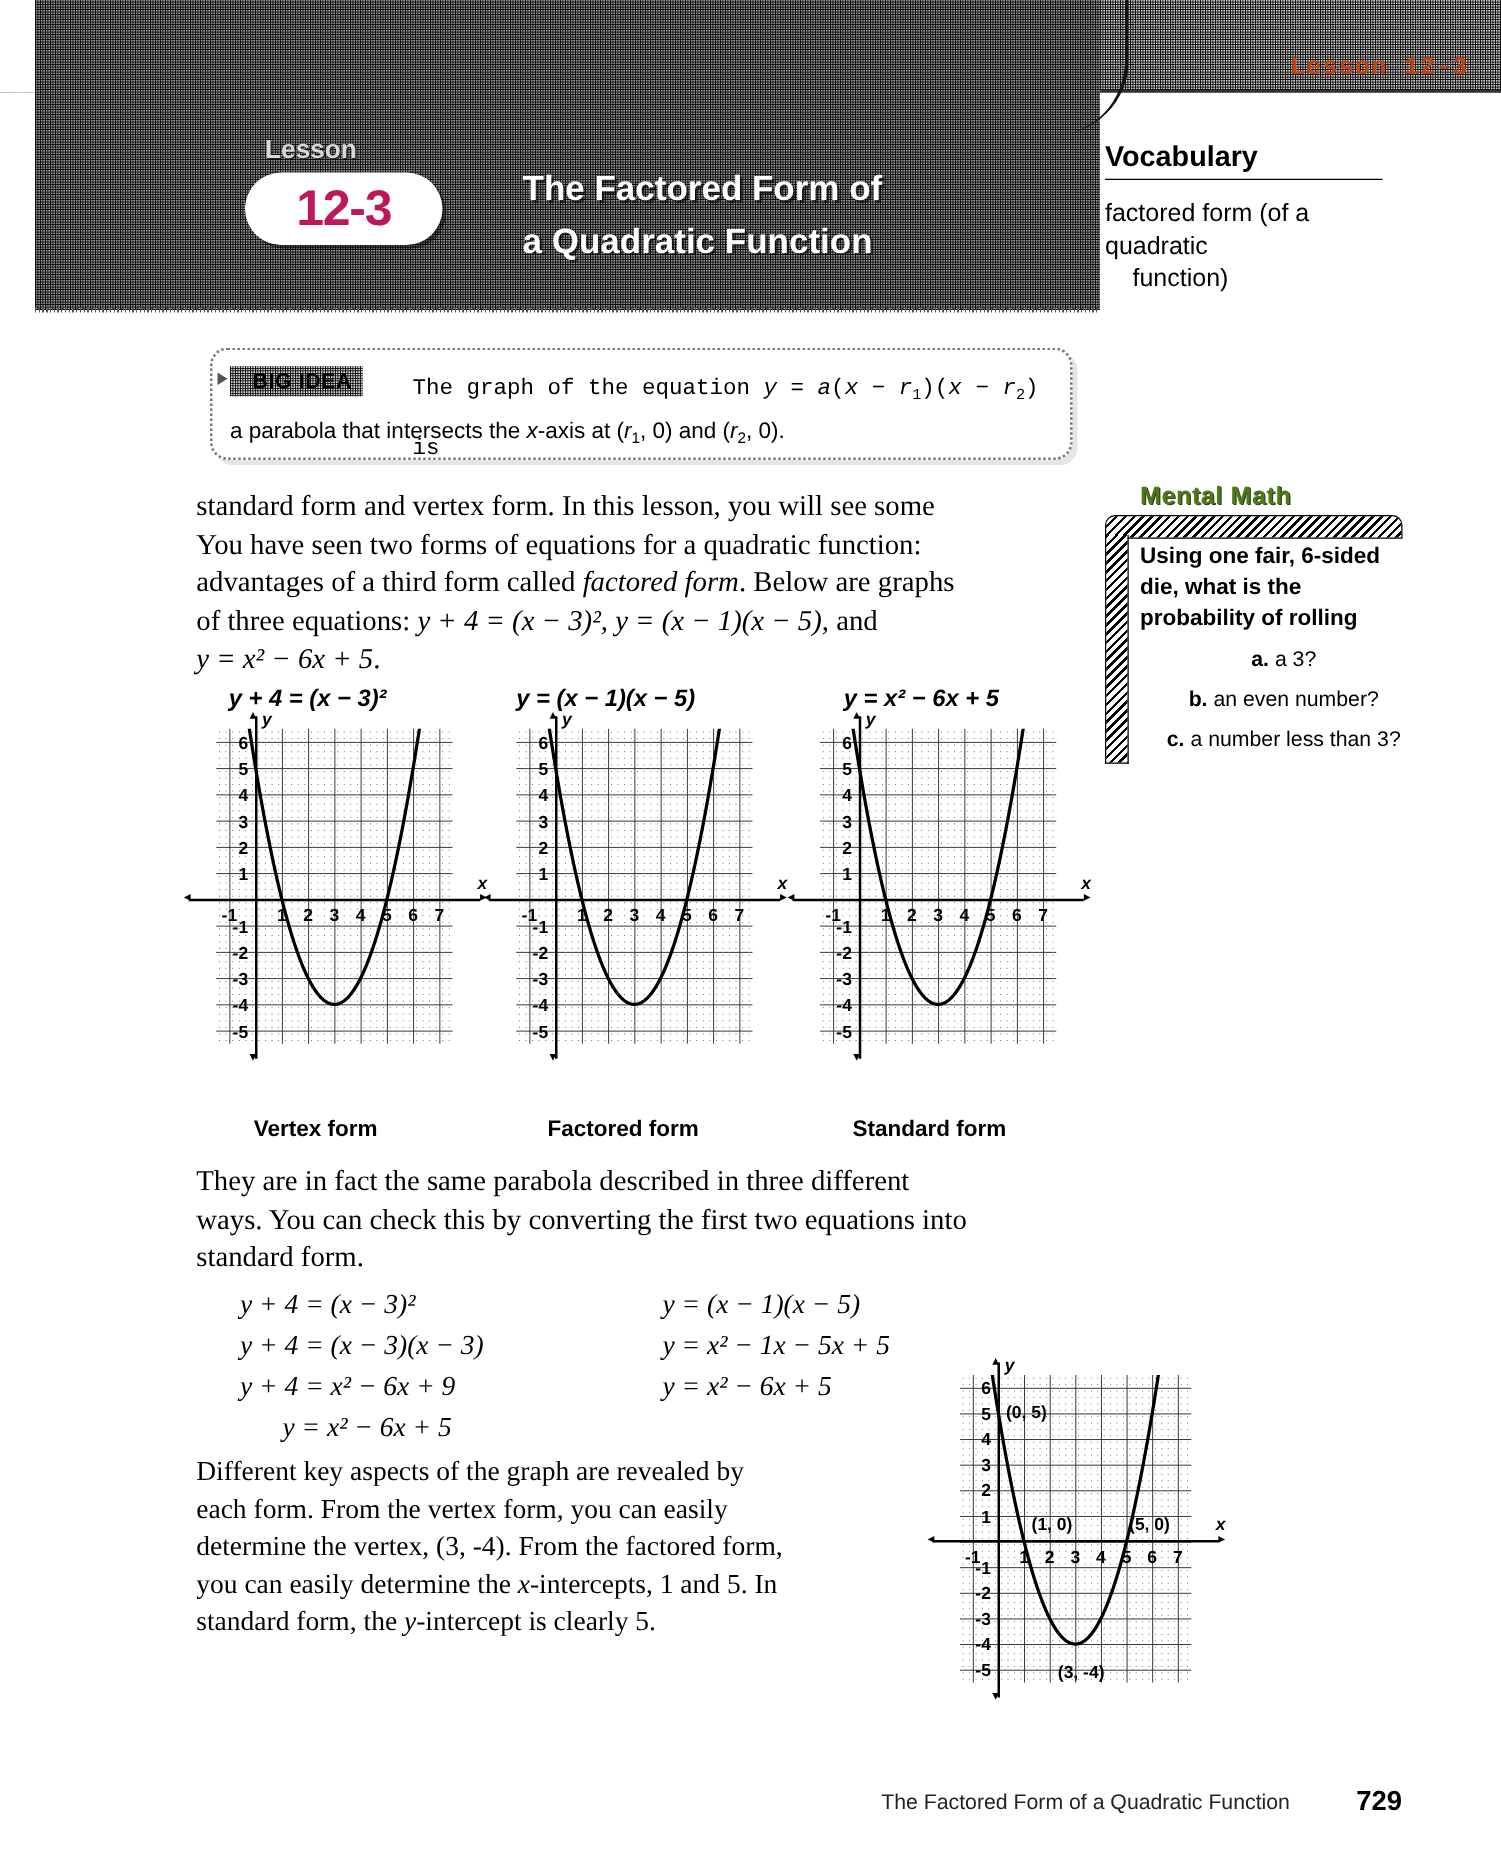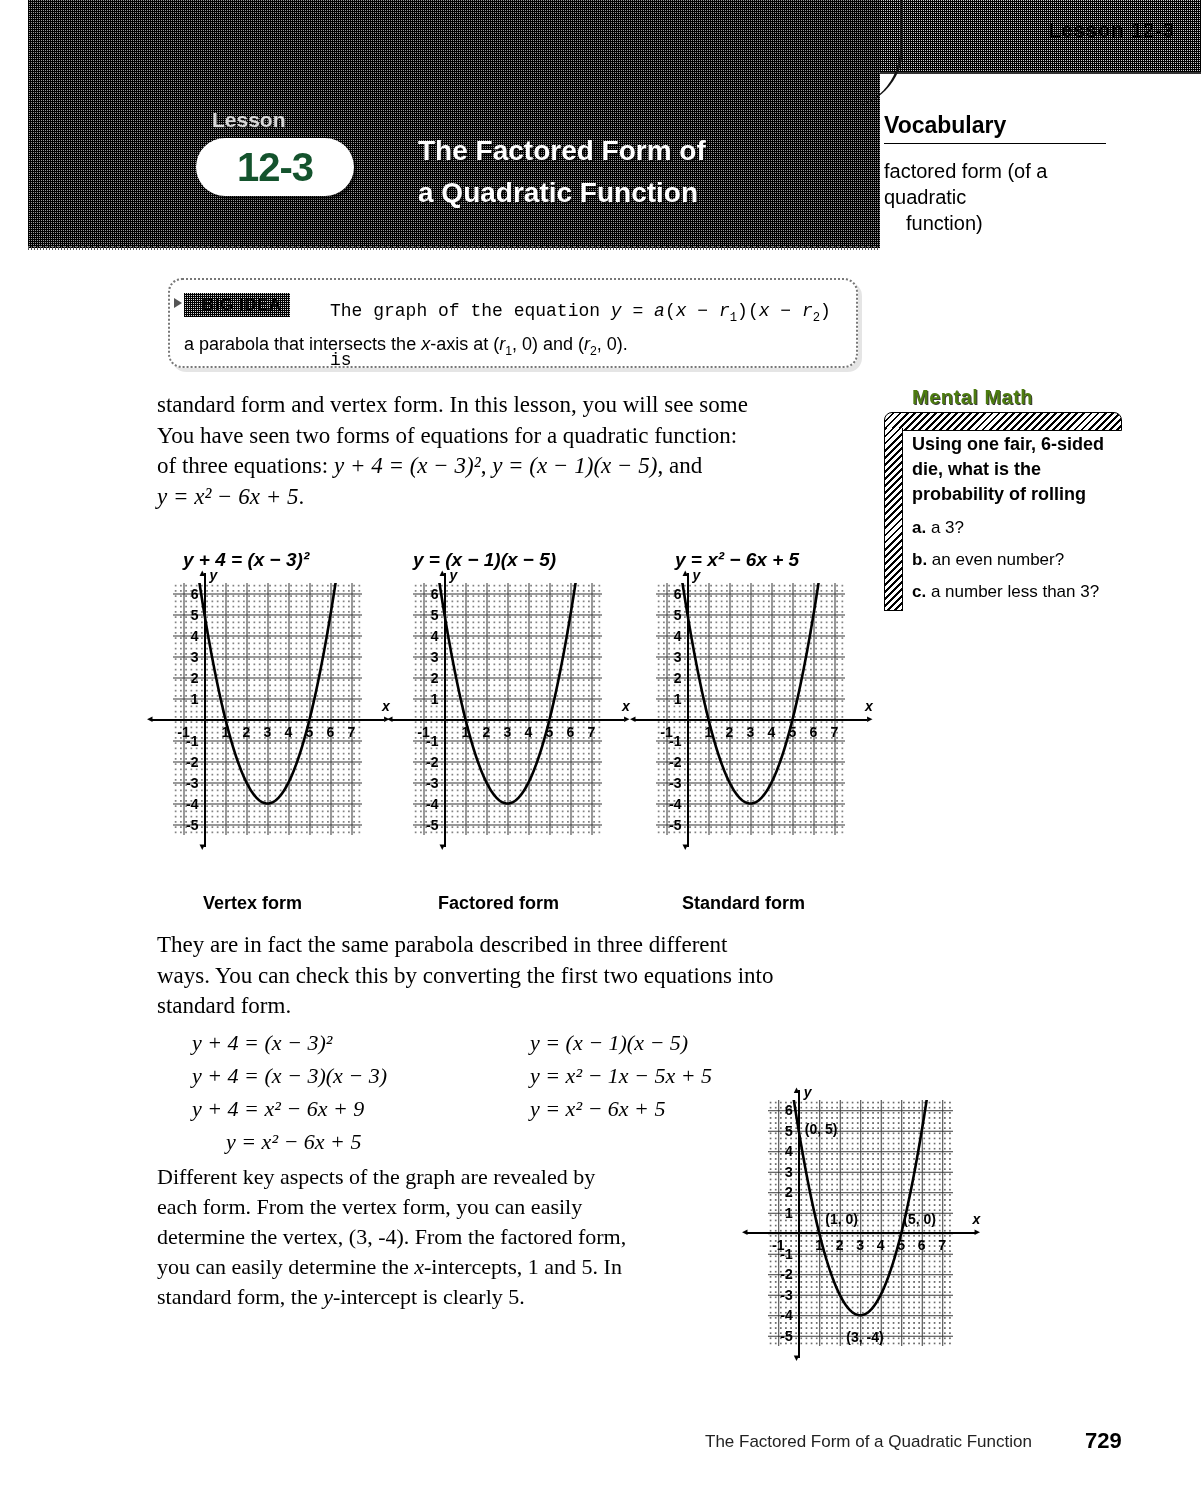--- a/index.html
+++ b/index.html
@@ -14,23 +14,23 @@
     background:
       repeating-linear-gradient(0deg,#000 0px,#000 1px,transparent 1px,transparent 2px),
       repeating-linear-gradient(90deg,#000 0px,#000 1px,transparent 1px,transparent 2px),
       #cdcdcd;
     background-size:2px 2px,2px 2px,100% 100%;
   }
   #header-band-white{
     position:absolute;left:0;top:0;width:28px;height:74px;background:#fff;
   }
   #lesson-number-top{
-    position:absolute;right:26px;top:19px;
-    font-family:Liberation Sans, sans-serif;font-weight:bold;font-size:20px;
-    letter-spacing:1px;color:#000000;
+    position:absolute;right:26px;top:43px;
+    font-family:Liberation Mono, monospace;font-weight:bold;font-size:20px;
+    letter-spacing:1px;color:#c2410c;
   }
   #header-hairline{
     position:absolute;left:880px;top:72px;width:321px;height:2px;background:#333;
   }
 
   
   #lesson-banner{
     position:absolute;left:28px;top:0;width:852px;height:248px;
     background:
       repeating-linear-gradient(0deg,#000 0px,#000 1px,transparent 1px,transparent 2px),
@@ -56,21 +56,21 @@
   }
   #lesson-badge{
     position:absolute;left:196px;top:138px;width:158px;height:58px;
     background:#ffffff;border-radius:29px;
     box-shadow:3px 3px 0 rgba(0,0,0,.45);
   }
   #lesson-badge-text{
     position:absolute;left:0;top:0;width:158px;height:58px;
     display:flex;align-items:center;justify-content:center;
     font-family:"Liberation Sans",sans-serif;font-weight:bold;font-size:40px;
-    letter-spacing:-1px;color:#14532d;
+    letter-spacing:-1px;color:#be185d;
   }
   #lesson-title{
     position:absolute;left:418px;top:130px;width:420px;
     font-family:"Liberation Sans",sans-serif;font-weight:bold;font-size:28px;
     line-height:42px;color:#ffffff;text-shadow:2px 2px 0 rgba(0,0,0,.55);
   }
 
   
   #vocab-title{
     position:absolute;left:884px;top:112px;
@@ -138,21 +138,21 @@
     position:absolute;left:884px;top:428px;width:17px;height:182px;
     background:repeating-linear-gradient(135deg,#000 0px,#000 2px,#fff 2px,#fff 5px);
     border:1px solid #000;border-top:none;
   }
   #mentalmath-q{
     position:absolute;left:912px;top:432px;width:220px;
     font-family:"Liberation Sans",sans-serif;font-weight:bold;font-size:18px;line-height:25px;
   }
   #mentalmath-list{
     position:absolute;left:912px;top:518px;width:230px;
-    font-family:"Liberation Sans",sans-serif;font-size:17px;
+    font-family:"Liberation Sans",sans-serif;font-size:17px;text-align:center;
   }
   #mentalmath-list .mm-item{margin-bottom:12px;}
   #mentalmath-list .mm-lab{font-weight:bold;}
 
   
   .graph-eq{
     position:absolute;font-family:"Liberation Sans",sans-serif;
     font-weight:bold;font-size:19px;font-style:italic;
   }
   .graph-caption{
@@ -248,20 +248,21 @@
     <span>The graph of the equation </span><span class="it">y</span><span> = </span><span class="it">a</span><span>(</span><span class="it">x</span><span> − </span><span class="it">r</span><sub>1</sub><span>)(</span><span class="it">x</span><span> − </span><span class="it">r</span><sub>2</sub><span>) is</span>
   </div>
   <div id="bigidea-text2">
     <span>a parabola that intersects the </span><span class="it">x</span><span>-axis at (</span><span class="it">r</span><sub>1</sub><span>, 0) and (</span><span class="it">r</span><sub>2</sub><span>, 0).</span>
   </div>
 </div>
 
 <div id="intro-para">
   <div>standard form and vertex form. In this lesson, you will see some</div>
   <div>You have seen two forms of equations for a quadratic function:</div>
+  <div><span>advantages of a third form called </span><span class="mathi">factored form</span><span>. Below are graphs</span></div>
   <div><span>of three equations: </span><span class="mathi">y + 4 = (x − 3)²</span><span>, </span><span class="mathi">y = (x − 1)(x − 5)</span><span>, and</span></div>
   <div><span class="mathi">y = x² − 6x + 5</span><span>.</span></div>
 </div>
 
 <div id="mentalmath-title">Mental Math</div>
 <div id="mentalmath-frame-top"></div>
 <div id="mentalmath-frame-left"></div>
 <div id="mentalmath-q">
   <div>Using one fair, 6-sided</div>
   <div>die, what is the</div>

